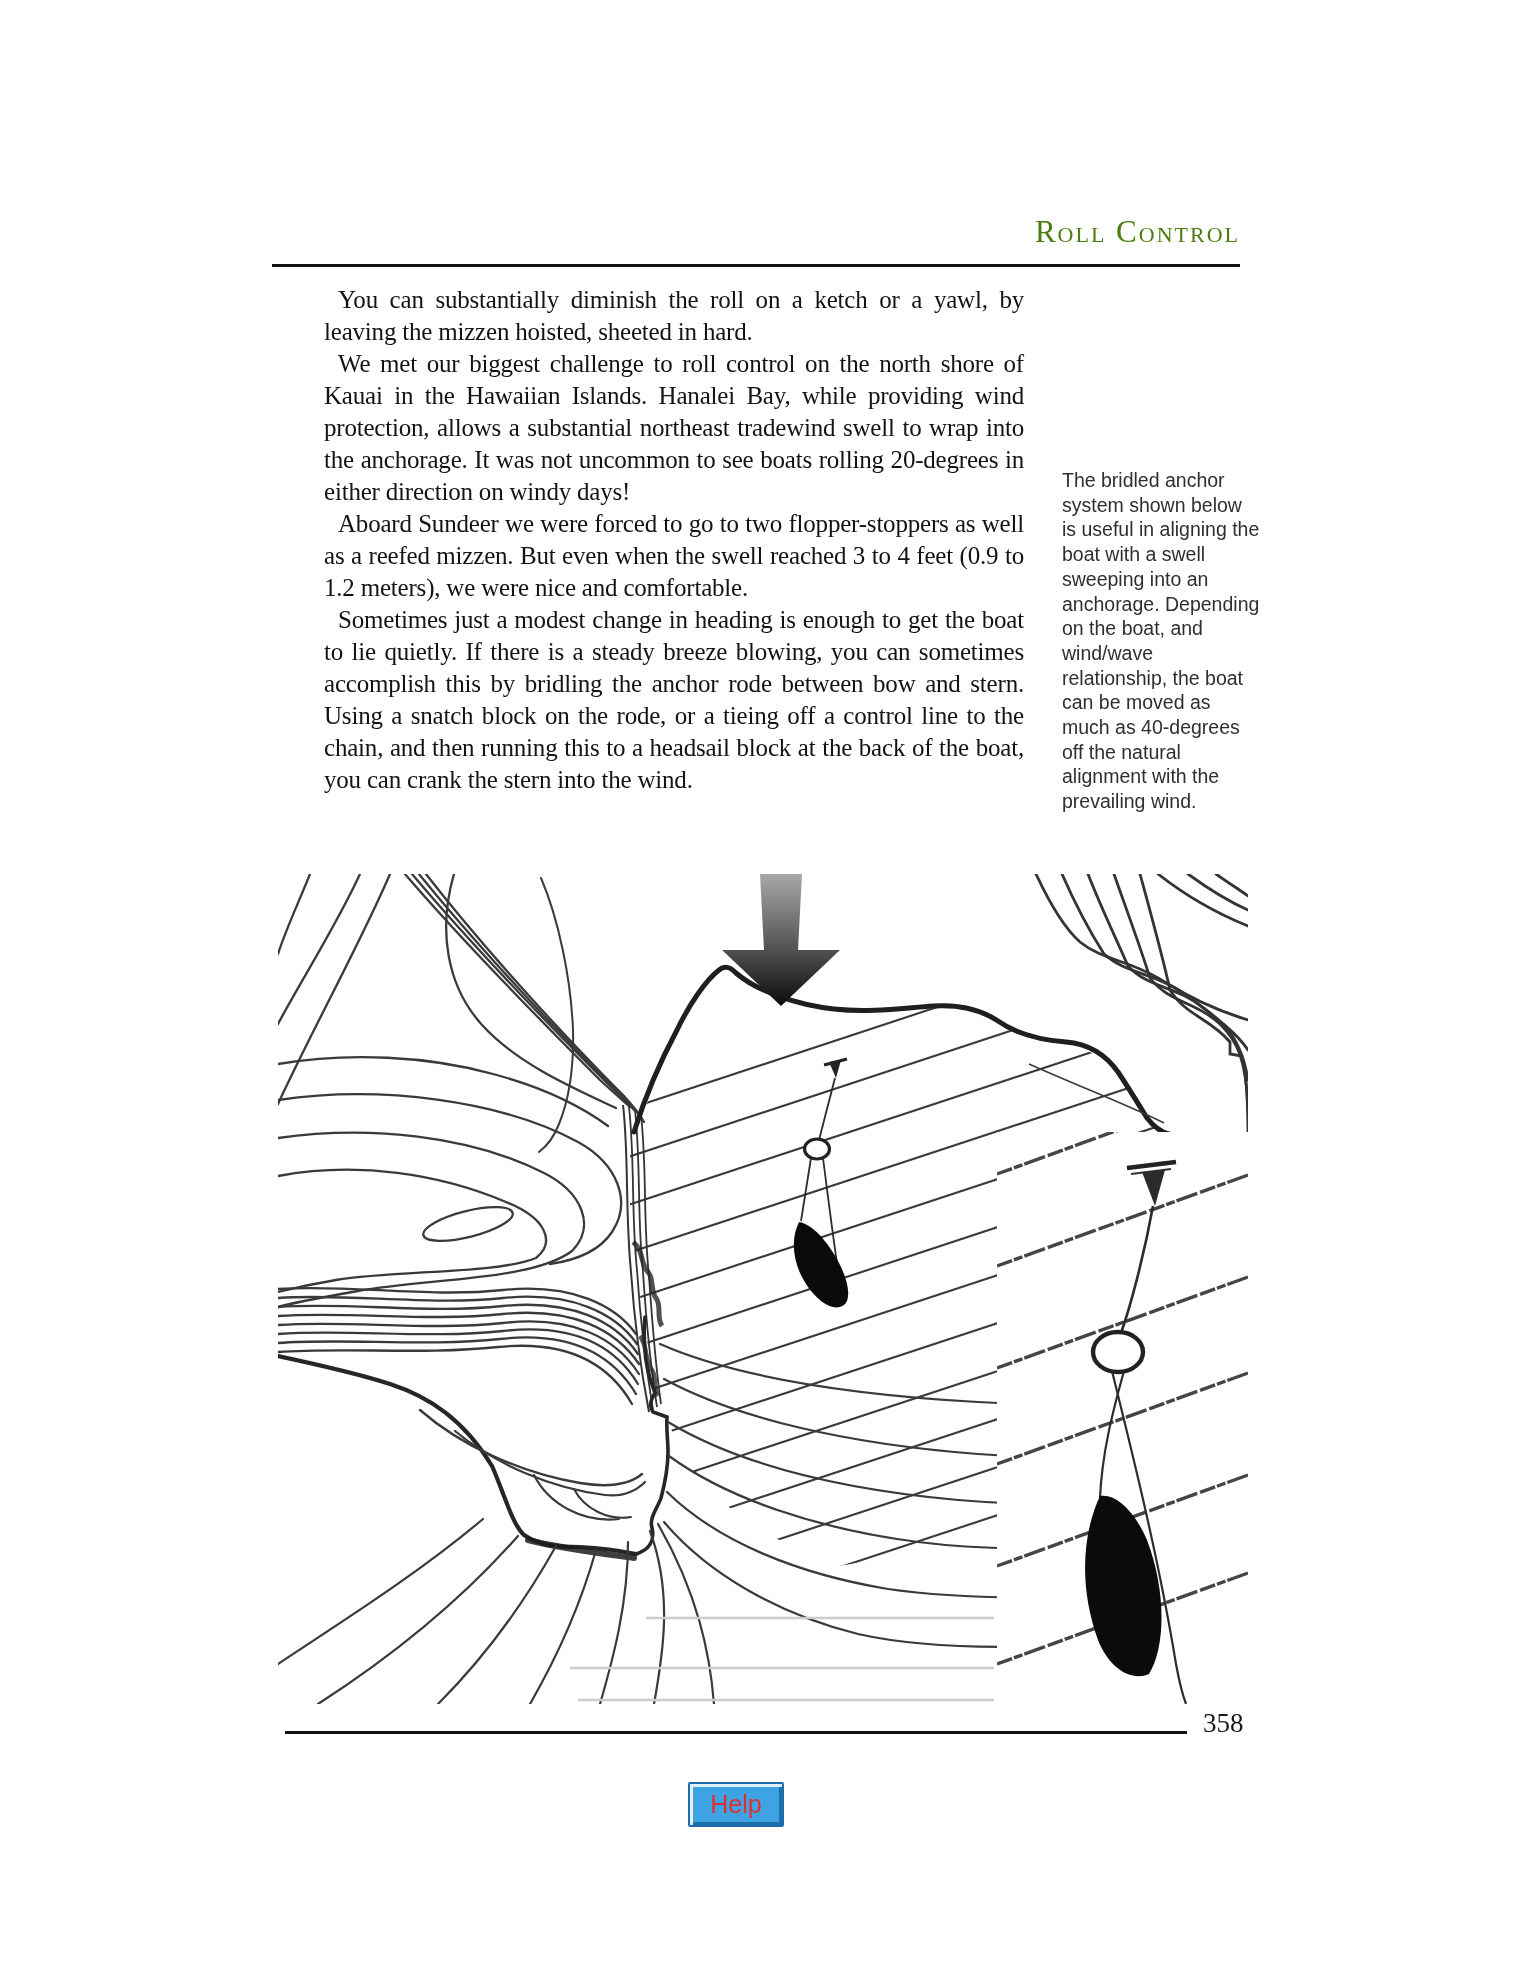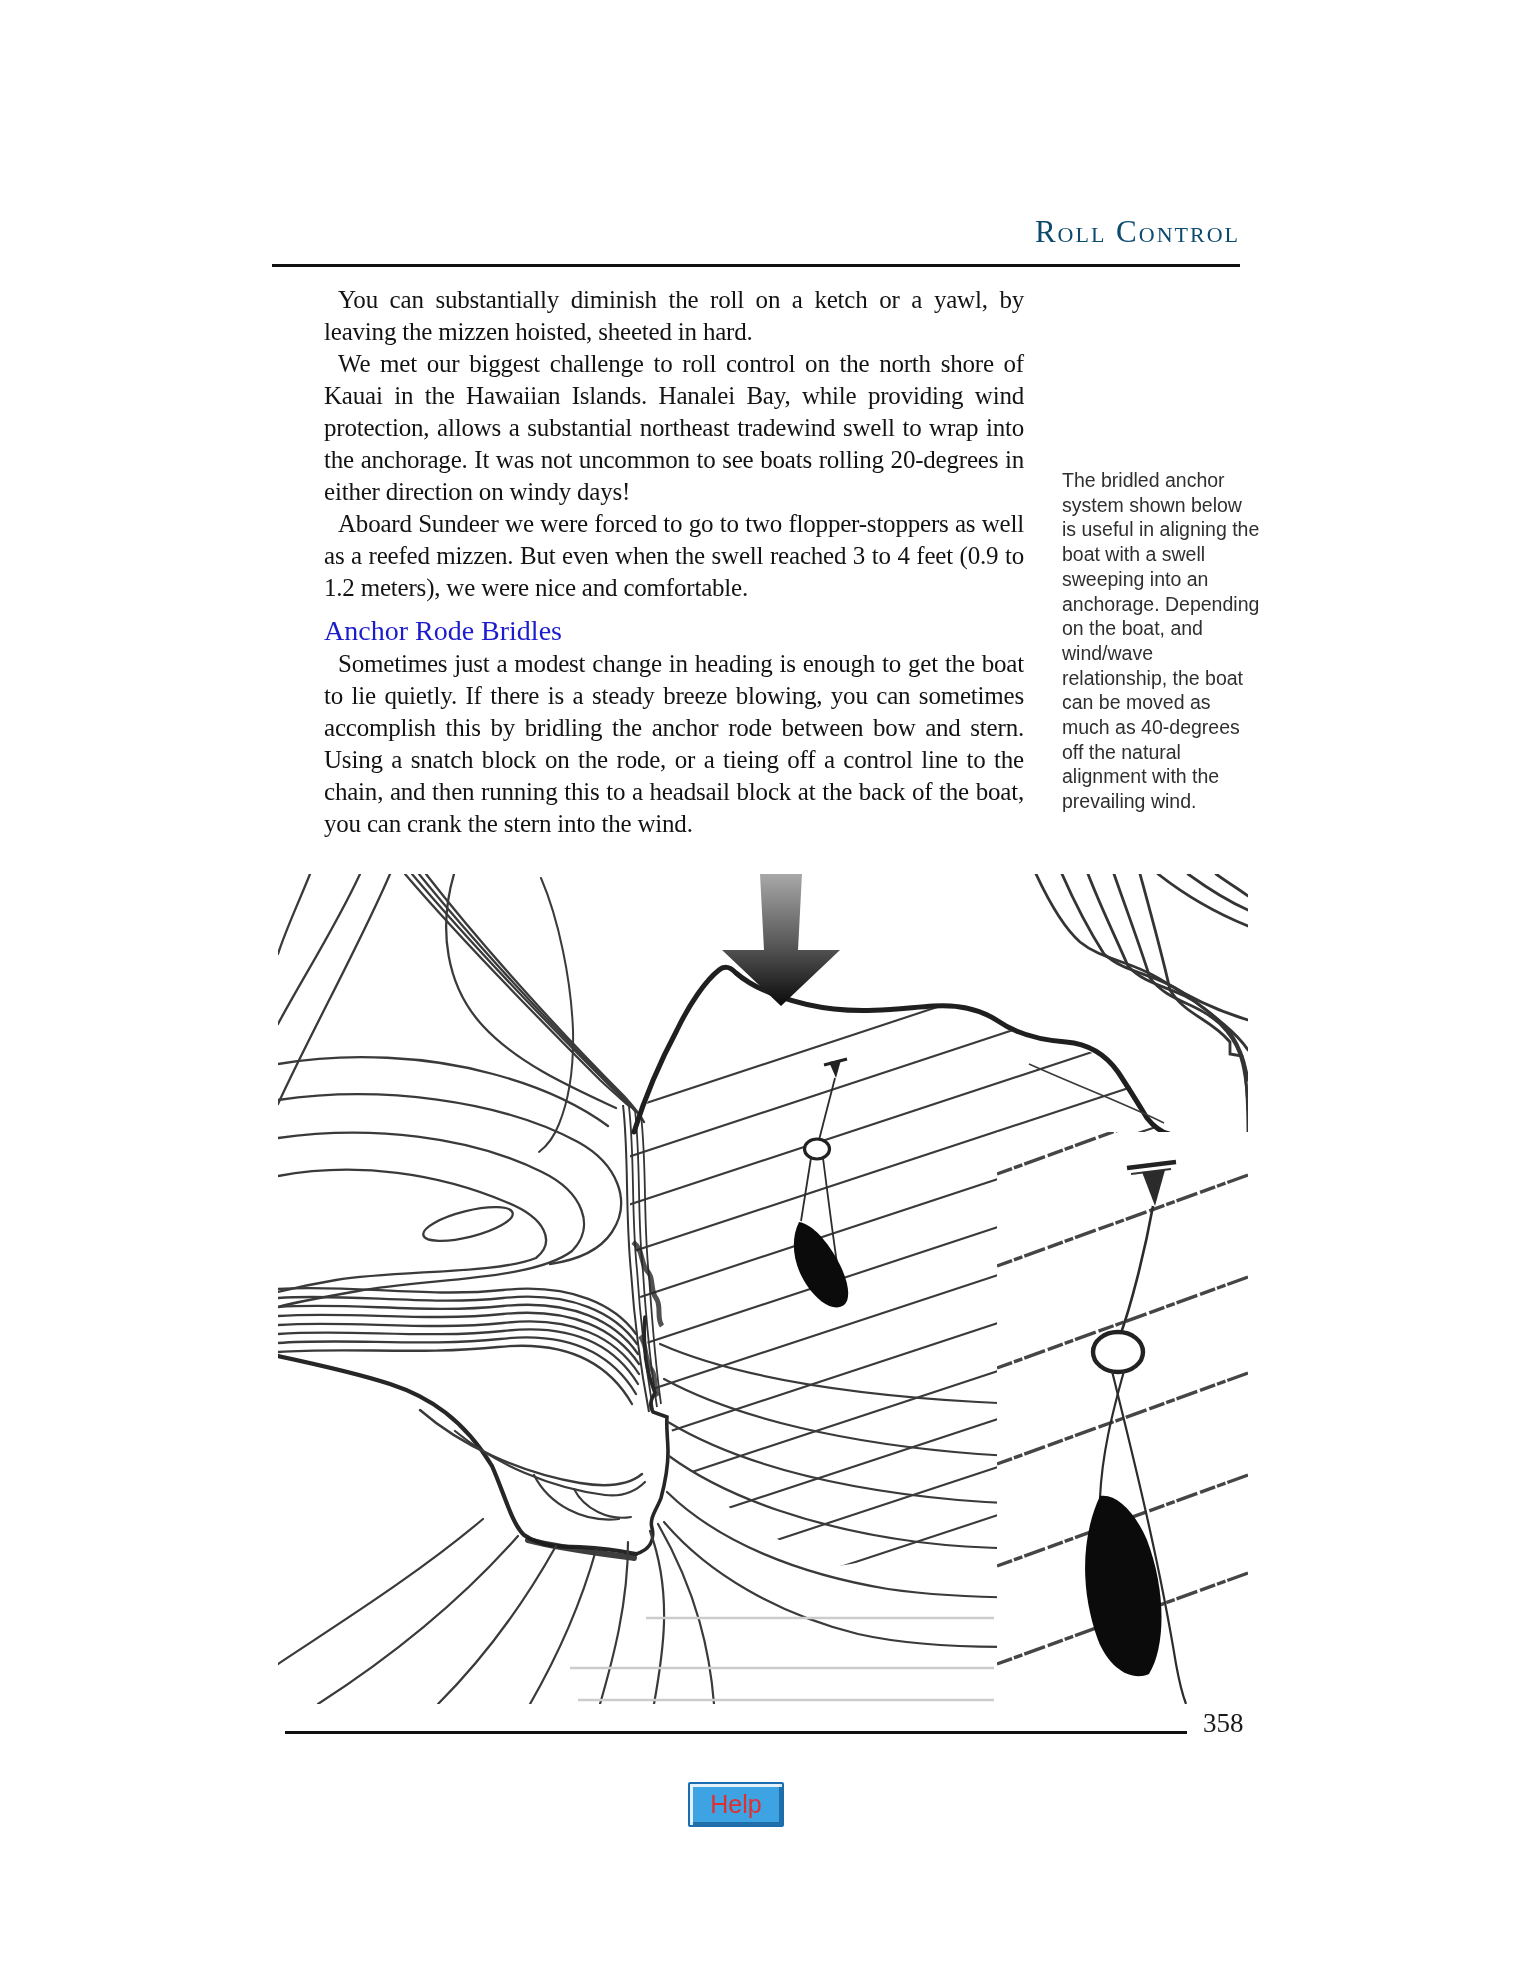--- a/index.html
+++ b/index.html
@@ -2,21 +2,21 @@
 <html><head>
 <meta charset="utf-8">
 <style>
   html,body{margin:0;padding:0;background:#e8e8e8;}
   .page{
     position:relative;width:1530px;height:1980px;background:#ffffff;
     font-family:"Liberation Serif", serif;overflow:hidden;margin:0 auto;
   }
   .running-header{
     position:absolute;top:214px;right:290px;
-    font-variant:small-caps;font-size:31px;letter-spacing:2px;color:#0c4a6e;
+    font-variant:small-caps;font-size:31px;letter-spacing:2px;color:#4d7c0f;
     font-family:"Liberation Serif", serif;
   }
   .rule-top{position:absolute;left:272px;top:264px;width:968px;height:3px;background:#101010;}
   .rule-bottom{position:absolute;left:285px;top:1731px;width:902px;height:3px;background:#101010;}
   .body-column{
     position:absolute;left:324px;top:284px;width:700px;color:#131313;
   }
   .body-column h2{
     margin:0;padding:0;font-size:28px;font-weight:normal;color:#1c1ccd;
     font-family:"Liberation Serif", serif;line-height:34px;
@@ -50,21 +50,20 @@
 
 <div class="page">
 
   <div class="running-header">Roll Control</div>
   <div class="rule-top"></div>
 
   <div class="body-column">
     <p>You can substantially diminish the roll on a ketch or a yawl, by leaving the mizzen hoisted, sheeted in hard.</p>
     <p>We met our biggest challenge to roll control on the north shore of Kauai in the Hawaiian Islands. Hanalei Bay, while providing wind protection, allows a substantial northeast tradewind swell to wrap into the anchorage. It was not uncommon to see boats rolling 20-degrees in either direction on windy days!</p>
     <p>Aboard Sundeer we were forced to go to two flopper-stoppers as well as a reefed mizzen. But even when the swell reached 3 to 4 feet (0.9 to 1.2 meters), we were nice and comfortable.</p>
-    <h2 class="second">Anchor Rode Bridles</h2>
     <p>Sometimes just a modest change in heading is enough to get the boat to lie quietly. If there is a steady breeze blowing, you can sometimes accomplish this by bridling the anchor rode between bow and stern. Using a snatch block on the rode, or a tieing off a control line to the chain, and then running this to a headsail block at the back of the boat, you can crank the stern into the wind.</p>
   </div>
 
   <div class="sidebar-note">The bridled anchor system shown below is useful in aligning the boat with a swell sweeping into an anchorage. Depending on the boat, and wind/wave relationship, the boat can be moved as much as 40-degrees off the natural alignment with the prevailing wind.</div>
 
   <div class="figure-wrap">
     <svg width="970" height="830" viewBox="0 0 970 830" xmlns="http://www.w3.org/2000/svg">
       <defs>
         <linearGradient id="arrg" x1="0" y1="0" x2="0" y2="1">
           <stop offset="0" stop-color="#a8a8a8"></stop>

